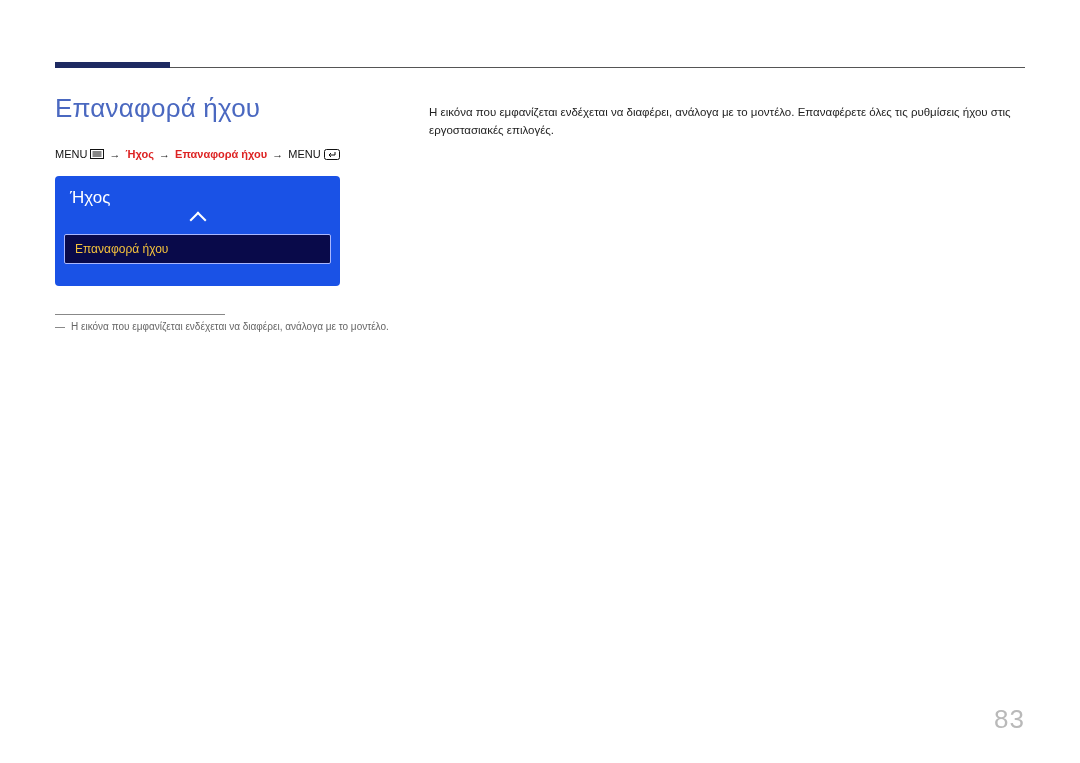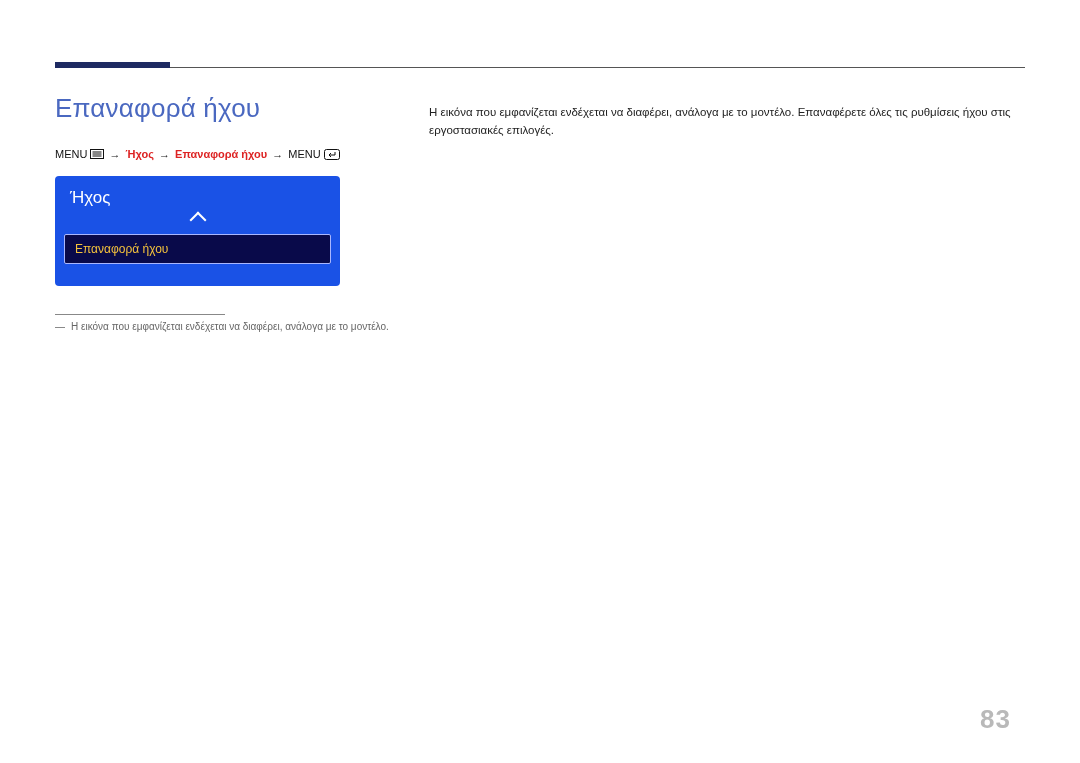--- a/index.html
+++ b/index.html
@@ -91,26 +91,25 @@
   .footnote .dash { flex-shrink: 0; }
 
   .desc-text {
     font-size: 11.5px;
     color: #222;
     line-height: 1.6;
   }
 
   .page-number {
     position: absolute;
-    right: 69px;
+    right: 55px;
     bottom: 28px;
     color: #b9b9b9;
     font-size: 26px;
     letter-spacing: 1px;
-    font-weight: bold;
   }
 
   .arrow-sep { display: inline-block; padding: 0 2px; font-weight: bold; color: #111; }
   .chev::before { content: ""; display: inline-block; width: 10px; height: 10px; border-left: 2px solid #fff; border-top: 2px solid #fff; transform: rotate(45deg); }
 </style>
 </head>
 <body>
 
 <div class="page">
 

